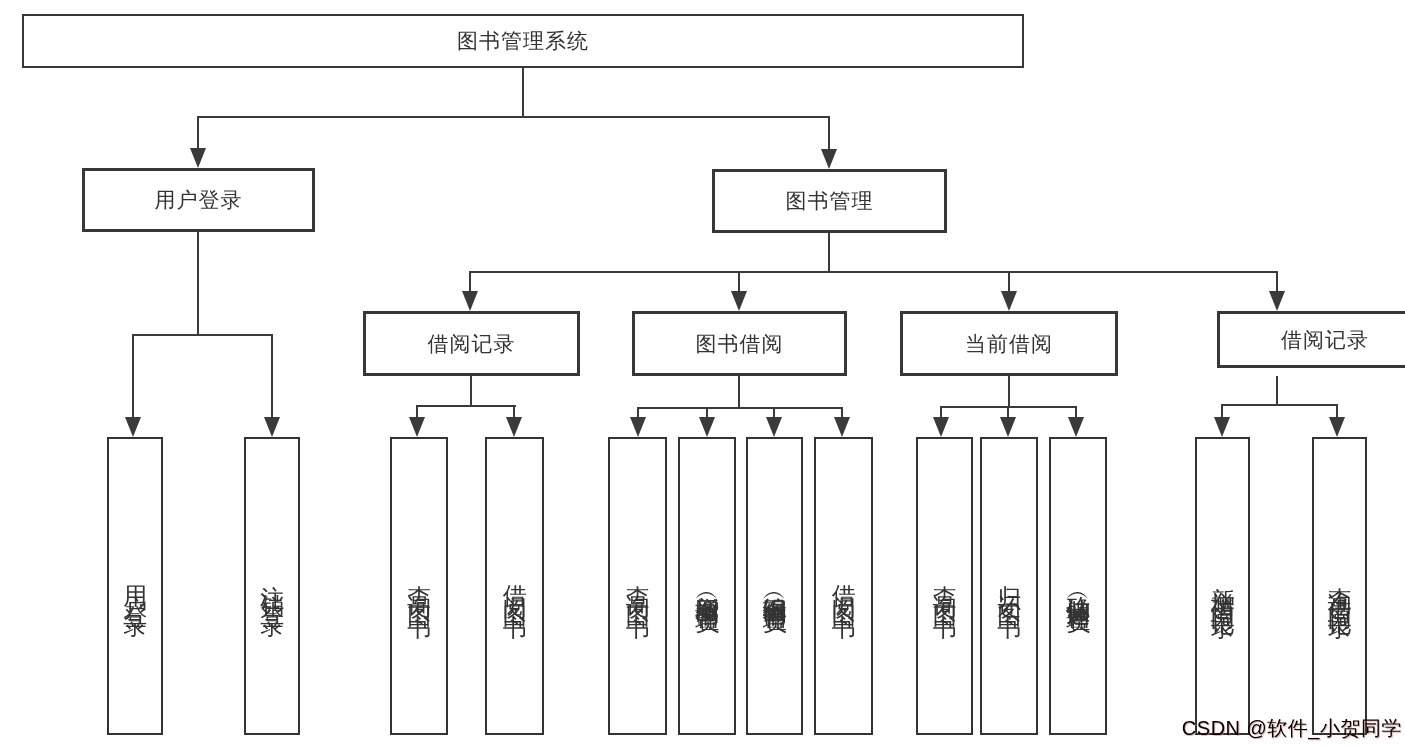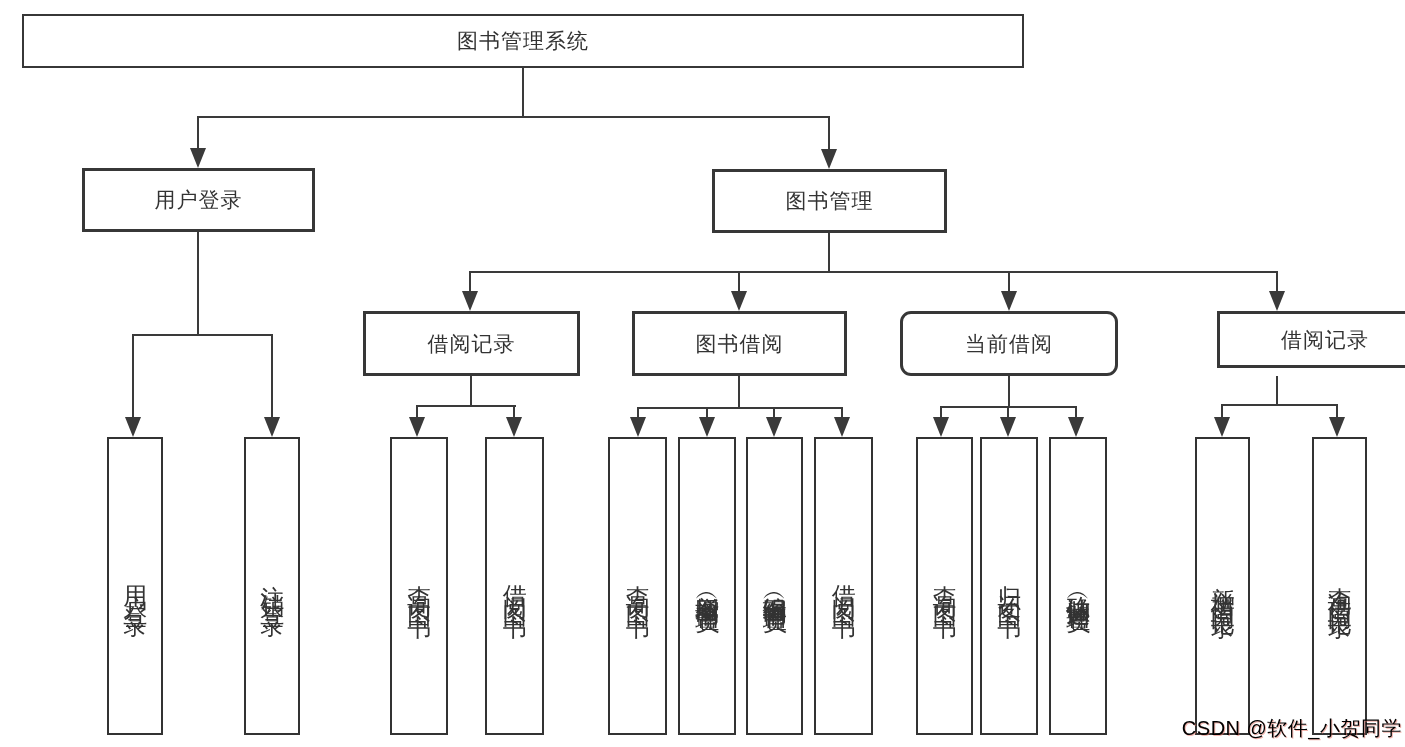--- a/index.html
+++ b/index.html
@@ -78,21 +78,21 @@
   <div class="arrow" style="left:1001px;top:291px;"></div>
   <div class="vl" style="left:1276px;top:271px;height:22px;"></div>
   <div class="arrow" style="left:1269px;top:291px;"></div>
 
   <div class="box" style="left:363px;top:311px;width:217px;height:65px;">
     <span>借阅记录</span>
   </div>
   <div class="box" style="left:632px;top:311px;width:215px;height:65px;">
     <span>图书借阅</span>
   </div>
-  <div class="box" style="left:900px;top:311px;width:218px;height:65px;border-radius:11px;">
+  <div class="box" style="left:900px;top:311px;width:218px;height:65px;">
     <span>当前借阅</span>
   </div>
   <div class="box" style="left:1217px;top:311px;width:216px;height:57px;">
     <span>借阅记录</span>
   </div>
 
   <div class="vl" style="left:470px;top:376px;height:31px;"></div>
   <div class="hl" style="left:416px;top:405px;width:100px;"></div>
   <div class="vl" style="left:416px;top:405px;height:13px;"></div>
   <div class="arrow" style="left:409px;top:417px;"></div>

